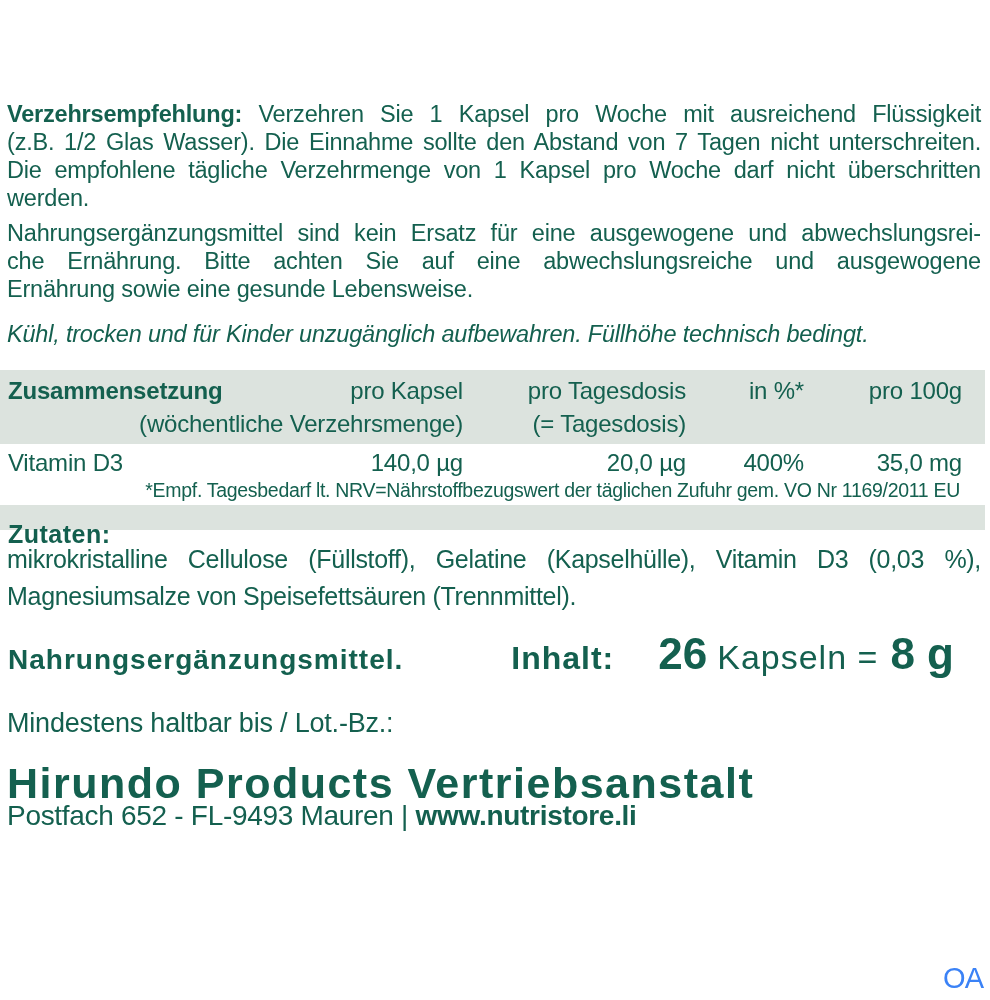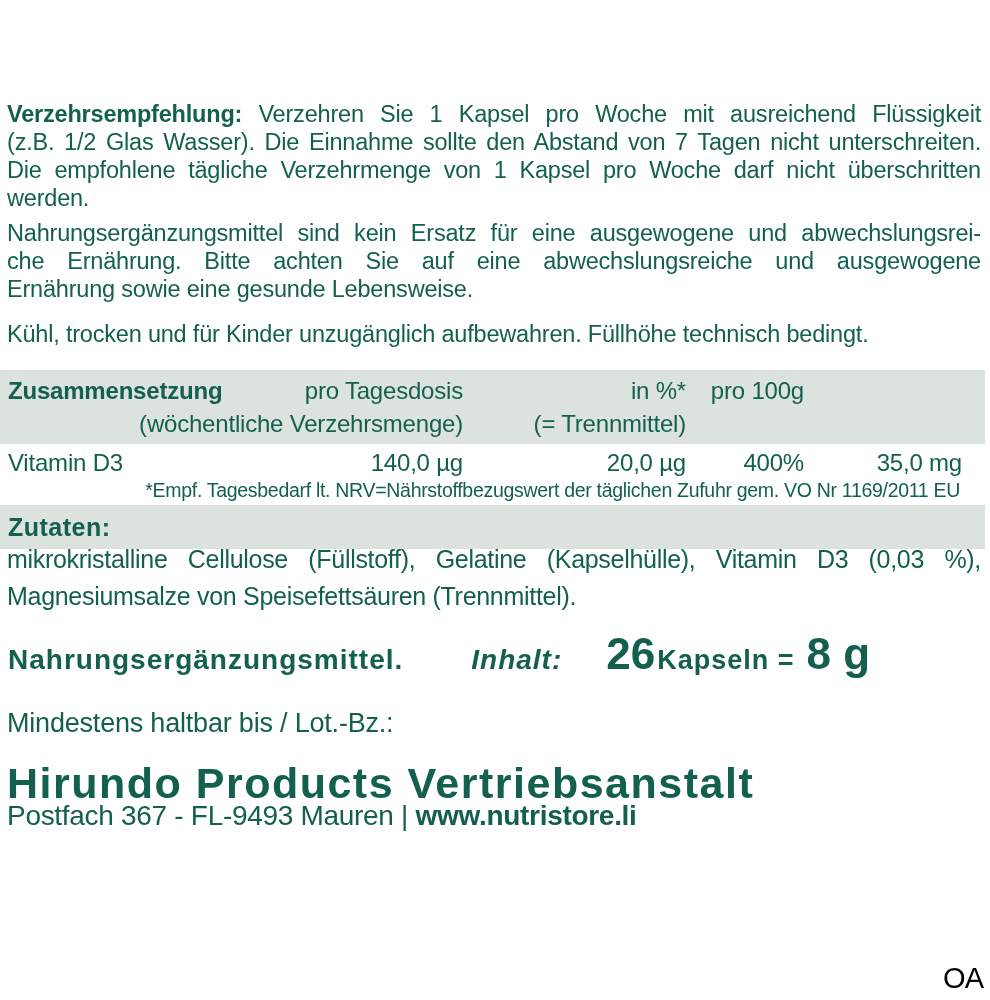--- a/index.html
+++ b/index.html
@@ -20,65 +20,66 @@
   }
   .comp-grid .c1 { text-align:left; }
   .comp-grid .num { text-align:right; }
   .comp-grid .bold { font-weight:bold; }
   .comp-grid .span12 { grid-column:1 / 3; text-align:right; }
   .vitamin-row { top:446px; left:8px; width:954px; right:auto; }
   .footnote {
     top:479px; left:8px; width:952px; right:auto; text-align:right;
     font-size:19.5px; line-height:23px; letter-spacing:-0.3px;
   }
-  .band2 { top:505px; height:44px; padding:8px 0 0 8px; box-sizing:border-box;
+  .band2 { top:505px; height:25px; padding:15px 0 0 8px; box-sizing:border-box;
            font-size:25px; font-weight:bold; letter-spacing:0.5px; }
   .ingredients { top:541px; font-size:25px; line-height:37px; letter-spacing:-0.3px; }
   .inhalt-row { top:629px; left:8px; right:30px; display:flex; align-items:baseline; }
   .inhalt-row .cat { font-weight:bold; font-size:28px; letter-spacing:1px; }
-  .inhalt-row .lbl { font-weight:bold; font-size:28px; letter-spacing:1px; margin-left:68px;font-style:italic; }
+  .inhalt-row .lbl { font-weight:bold; font-size:32px; letter-spacing:1px; margin-left:108px; }
   .inhalt-row .big { font-weight:bold; font-size:44px; }
   .inhalt-row .count { margin-left:44px;text-align:center; }
-  .inhalt-row .unit { font-weight:bold; font-size:27px; letter-spacing:1px; margin-left:2px; }
+  .inhalt-row .unit { font-weight:normal; font-size:34px; letter-spacing:1px; margin-left:10px; }
   .inhalt-row .amount { margin-left:12px; }
   .mhd { top:708px; font-size:27px; letter-spacing:-0.2px; }
   .company-name { top:759px; font-size:43px; font-weight:bold; letter-spacing:1.5px; }
   .company-address { top:800px; font-size:28px; line-height:32px; letter-spacing:-0.3px; }
   .company-address .url { font-weight:bold; }
   .watermark { position:absolute; top:962px; right:7px; font-size:29px;
-               color:#000000; letter-spacing:-1px; }
+               color:#3b82f6; letter-spacing:-1px; }
 </style>
 </head>
 <body>
 
 <div class="page">
 
   <div class="abs body-text" style="top:100px;">
     <div class="jl"><span class="lead">Verzehrsempfehlung:</span> <span>Verzehren Sie 1 Kapsel pro Woche mit ausreichend Flüssigkeit</span></div>
     <div class="jl">(z.B. 1/2 Glas Wasser). Die Einnahme sollte den Abstand von 7 Tagen nicht unterschreiten.</div>
     <div class="jl">Die empfohlene tägliche Verzehrmenge von 1 Kapsel pro Woche darf nicht überschritten</div>
     <div>werden.</div>
   </div>
 
   <div class="abs body-text" style="top:219px;">
     <div class="jl">Nahrungsergänzungsmittel sind kein Ersatz für eine ausgewogene und abwechslungsrei-</div>
     <div class="jl">che Ernährung. Bitte achten Sie auf eine abwechslungsreiche und ausgewogene</div>
     <div>Ernährung sowie eine gesunde Lebensweise.</div>
   </div>
 
-  <div class="abs body-text" style="top:320px;">Kühl, trocken und für Kinder unzugänglich aufbewahren. Füllhöhe technisch bedingt.</div>
+  <div class="abs body-text" style="top:320px;font-style:italic;">Kühl, trocken und für Kinder unzugänglich aufbewahren. Füllhöhe technisch bedingt.</div>
 
   <div class="band band1">
     <div class="comp-grid">
       <div class="c1 bold">Zusammensetzung</div>
+      <div class="num">pro Kapsel</div>
       <div class="num">pro Tagesdosis</div>
       <div class="num">in %*</div>
       <div class="num">pro 100g</div>
       <div class="span12">(wöchentliche Verzehrsmenge)</div>
-      <div class="num">(= Trennmittel)</div>
+      <div class="num">(= Tagesdosis)</div>
       <div></div>
       <div></div>
     </div>
   </div>
 
   <div class="abs comp-grid vitamin-row" style="padding:0;">
     <div class="c1">Vitamin D3</div>
     <div class="num">140,0 µg</div>
     <div class="num">20,0 µg</div>
     <div class="num">400%</div>
@@ -100,17 +101,17 @@
     <span class="cat">Nahrungsergänzungsmittel.</span>
     <span class="lbl">Inhalt:</span>
     <span class="big count">26</span>
     <span class="unit">Kapseln =</span>
     <span class="big amount">8 g</span>
   </div>
 
   <div class="abs mhd">Mindestens haltbar bis / Lot.-Bz.:</div>
 
   <div class="abs company-name">Hirundo Products Vertriebsanstalt</div>
-  <div class="abs company-address"><span>Postfach 367 - FL-9493 Mauren | </span><span class="url">www.nutristore.li</span></div>
+  <div class="abs company-address"><span>Postfach 652 - FL-9493 Mauren | </span><span class="url">www.nutristore.li</span></div>
 
   <div class="watermark">OA</div>
 
 </div>
 
 </body></html>

